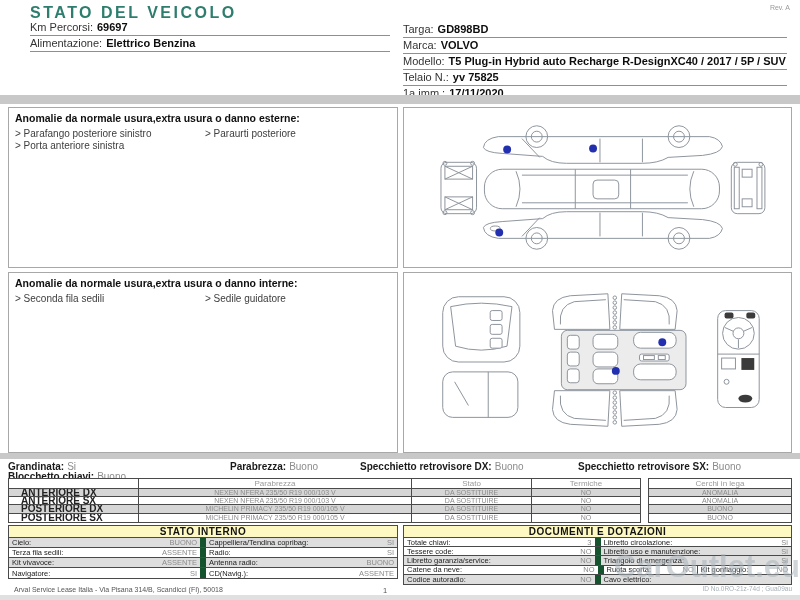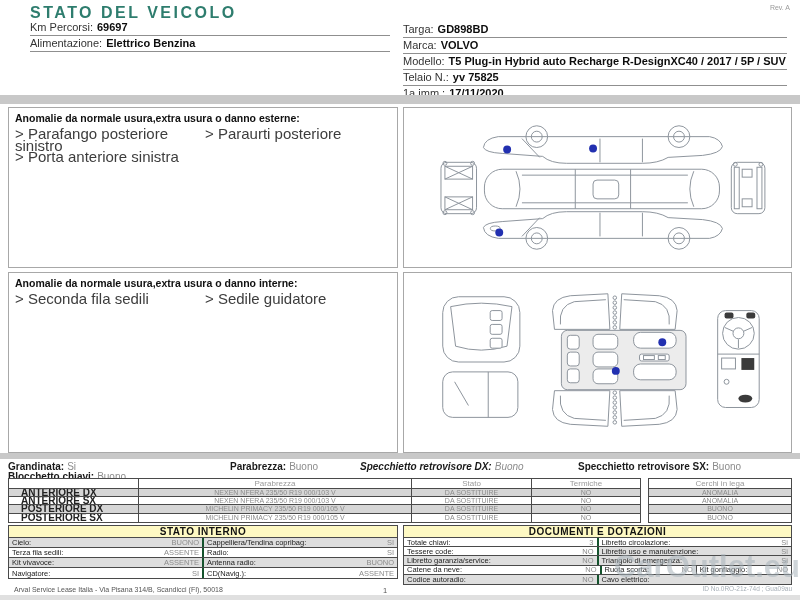--- a/index.html
+++ b/index.html
@@ -26,33 +26,33 @@
   #bar2 { top:453px; height:6px; }
   #bottom-edge { top:595px; height:5px; background:#e0e0e0; }
 
   
   .panel { position:absolute; background:#fff; border:1px solid #a8a8a8; }
   #ext-panel   { left:8px;   top:107px; width:390px; height:161px; }
   #ext-diagram { left:403px; top:107px; width:389px; height:161px; }
   #int-panel   { left:8px;   top:272px; width:390px; height:181px; }
   #int-diagram { left:403px; top:272px; width:389px; height:181px; }
   .sec-title { font-weight:bold; font-size:10.5px; color:#101010; padding:4px 6px 2px; }
-  .sec-cols  { display:flex; font-size:15px; color:#3d3d3d; padding:2px 6px; }
+  .sec-cols  { display:flex; font-size:10px; color:#3d3d3d; padding:2px 6px; }
   .sec-col1  { width:190px; }
   .sec-col2  { flex:1; }
   .sec-item  { line-height:11.5px; }
   .panel svg, .panel .diagwrap { display:block; }
 
   
   .sum { position:absolute; font-size:10px; white-space:nowrap; }
   .sum .lab { font-weight:bold; color:#1a1a1a; margin-right:3px; }
   .sum .val { color:#8c8c8c; }
   #sum-grandinata { left:8px;   top:461px; }
   #sum-parabrezza { left:230px; top:461px; }
-  #sum-dx         { left:360px; top:461px;font-style:italic; }
+  #sum-dx         { left:360px; top:461px; }
   #sum-sx         { left:578px; top:461px; }
   #sum-blocchetto { left:8px;   top:471px; }
 
   
   .tiretab { position:absolute; border:1px solid #4a4a4a; display:grid; background:#fff; }
   #tire-main   { left:8px;   top:478px; width:633px; grid-template-columns:130px 273px 120px 108px; }
   #tire-cerchi { left:648px; top:478px; width:144px; grid-template-columns:1fr; }
   .tc { border-right:1px solid #4a4a4a; border-bottom:1px solid #4a4a4a;
         display:flex; align-items:center; justify-content:center;
         font-size:7px; color:#8c8c8c; overflow:hidden; white-space:nowrap; }
@@ -69,21 +69,21 @@
   #si-table  { left:8px;   top:525px; width:390px; }
   #doc-table { left:403px; top:525px; width:389px; }
   .bheader { background:#fef9c3; border-bottom:1px solid #4a4a4a; font-weight:bold;
              font-size:10px; color:#111; text-align:center; height:12px; line-height:12px;
              letter-spacing:0.5px; }
   .brow { display:flex; border-bottom:1px solid #4a4a4a; }
   .brow:last-child { border-bottom:none; }
   #si-table  .brow { height:10px; }
   #doc-table .brow { height:9.2px; }
   .half { flex:1; display:flex; justify-content:space-between; align-items:center;
-          padding:0 3px; border-right:2px solid #14532d; overflow:hidden; white-space:nowrap; }
+          padding:0 3px; border-right:6px solid #14532d; overflow:hidden; white-space:nowrap; }
   .half:last-child { border-right:none; }
   .half .lab { color:#222; }
   .half .val { color:#8c8c8c; margin-left:4px; }
   .half.split { padding:0; }
   .sub { flex:1; display:flex; justify-content:space-between; align-items:center; padding:0 3px; }
   .sub:first-child { border-right:1px solid #4a4a4a; }
   .shade { background:#dedede; }
 
   
   #footer-company { left:14px; top:586px; font-size:7px; color:#555; }

